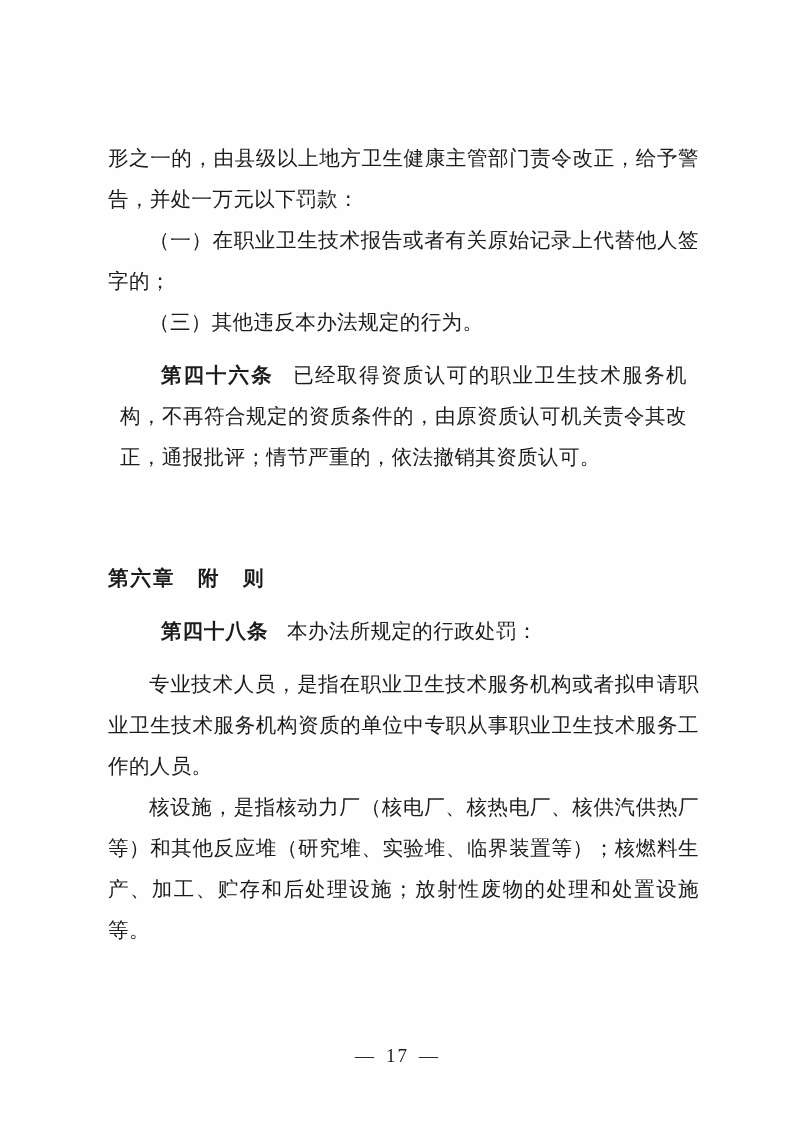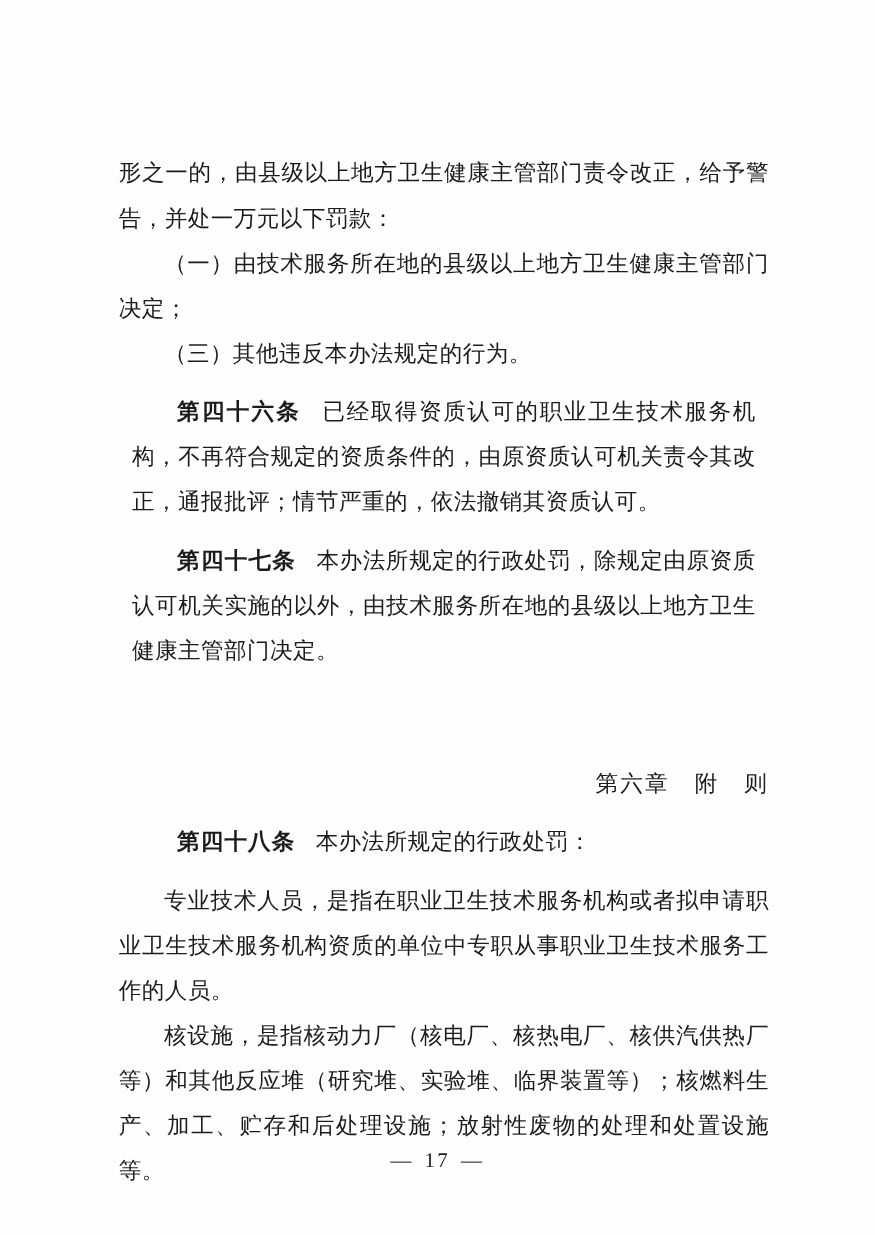--- a/index.html
+++ b/index.html
@@ -43,22 +43,22 @@
   .article .label {
     font-weight: bold;
     letter-spacing: 1px;
   }
   .article .gap {
     display: inline-block;
     width: 0.9em;
   }
   .chapter-heading {
     margin: 0;
-    text-align: right;
-    font-weight: normal;
+    text-align: left;
+    font-weight: bold;
     letter-spacing: 2px;
     padding-top: 38px;
   }
   .chapter-heading .sp {
     display: inline-block;
     width: 1.1em;
   }
   .spacer-block {
     height: 30px;
   }
@@ -83,32 +83,29 @@
   }
 </style>
 </head>
 <body>
 
 <div class="page">
   <div class="doc-body">
 
     <p class="para noindent">形之一的，由县级以上地方卫生健康主管部门责令改正，给予警告，并处一万元以下罚款：</p>
 
-    <p class="para">（一）由技术服务所在地的县级以上地方卫生健康主管部门决定；</p>
+    <p class="para">（一）在职业卫生技术报告或者有关原始记录上代替他人签字的；</p>
 
 
     <p class="para">（三）其他违反本办法规定的行为。</p>
 
     <p class="article">
       <span class="label">第四十六条</span><span class="gap"></span><span>已经取得资质认可的职业卫生技术服务机构，不再符合规定的资质条件的，由原资质认可机关责令其改正，通报批评；情节严重的，依法撤销其资质认可。</span>
     </p>
 
-    <p class="article">
-      <span class="label">第四十七条</span><span class="gap"></span><span>本办法所规定的行政处罚，除规定由原资质认可机关实施的以外，由技术服务所在地的县级以上地方卫生健康主管部门决定。</span>
-    </p>
 
     <div class="spacer-block"></div>
 
     <p class="chapter-heading">
       <span>第六章</span><span class="sp"></span><span>附　则</span>
     </p>
 
     <p class="article">
       <span class="label">第四十八条</span><span class="gap"></span><span>本办法所规定的行政处罚：</span>
     </p>

